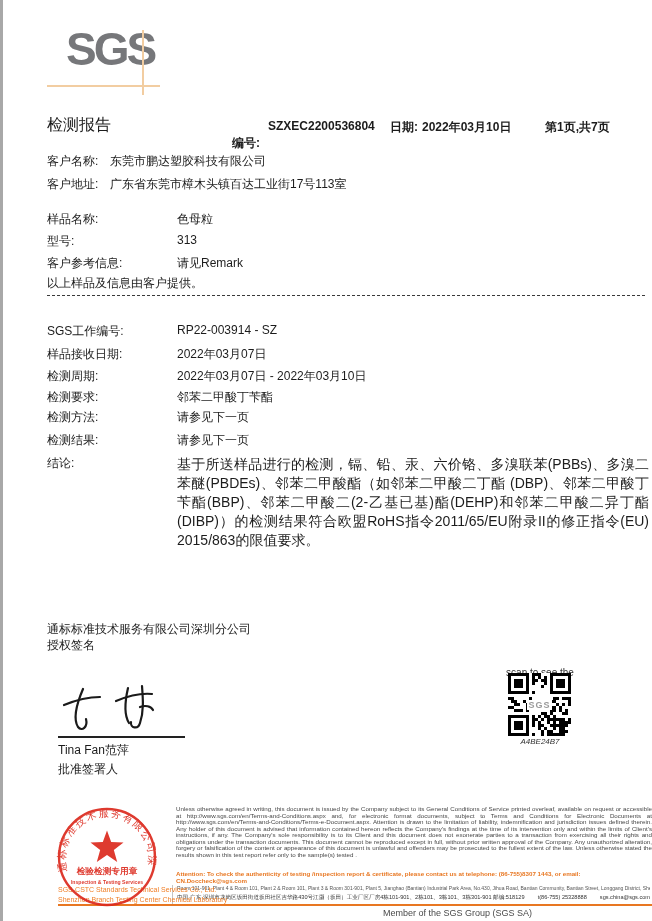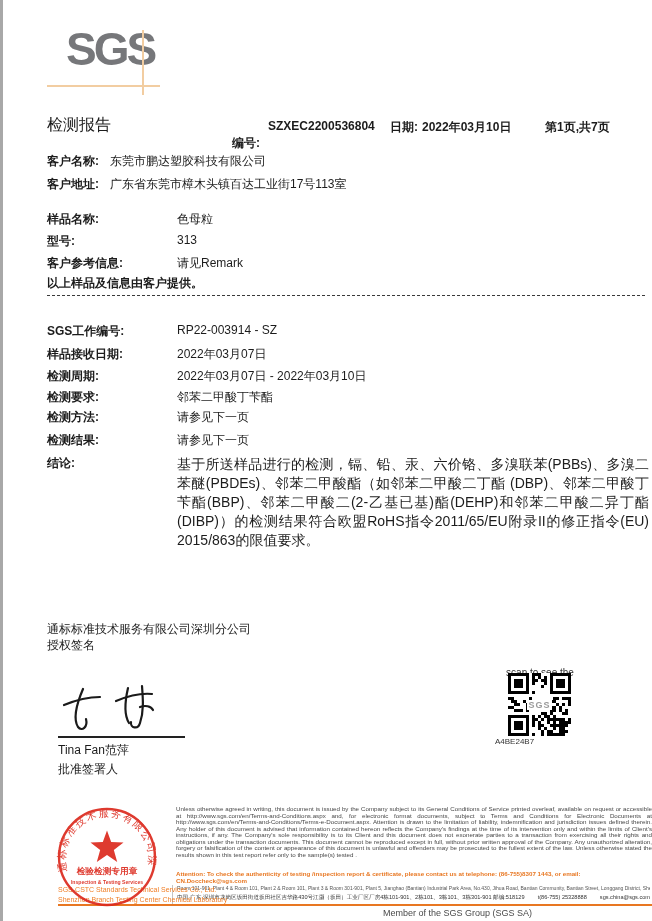--- a/index.html
+++ b/index.html
@@ -16,42 +16,42 @@
 
   .title-row{position:absolute;left:0;top:118px;width:652px;font-size:12px;font-weight:700;}
   .doc-title{position:absolute;left:47px;top:-3px;font-size:16px;font-weight:400;}
   .no-label{position:absolute;left:232px;top:1px;margin-top:16px;}
   .no-value{position:absolute;left:268px;top:1px;}
   .date-label{position:absolute;left:390px;top:1px;}
   .date-value{position:absolute;left:422px;top:1px;}
   .page-info{position:absolute;left:545px;top:1px;}
 
   .row{position:absolute;left:0;width:652px;font-size:12px;}
-  .row .lbl{position:absolute;left:47px;white-space:nowrap;font-weight:bold;}
+  .row .lbl{position:absolute;left:47px;white-space:nowrap;}
   .row .val-c{position:absolute;left:110px;white-space:nowrap;text-align:right;}
   .row .val{position:absolute;left:177px;white-space:nowrap;}
 
   .dash-sep{position:absolute;left:47px;top:295px;width:600px;height:1px;
     background:repeating-linear-gradient(90deg,#3a3a3a 0 3px,transparent 3px 5px);}
 
   .conclusion{position:absolute;left:177px;top:455px;width:472px;font-size:14px;line-height:19px;text-align:justify;}
 
   .sig-company{position:absolute;left:47px;top:621px;font-size:12px;}
   .sig-auth{position:absolute;left:47px;top:637px;font-size:12px;}
   .sig-svg{position:absolute;left:56px;top:683px;}
   .sig-line{position:absolute;left:58px;top:736px;width:127px;height:0;border-bottom:2px solid #222;}
   .sig-name{position:absolute;left:58px;top:742px;font-size:12px;}
   .sig-title{position:absolute;left:58px;top:761px;font-size:12px;}
 
   .qr-caption{position:absolute;left:495px;top:667px;width:90px;text-align:center;font-size:10px;color:#333;}
   .qr-box{position:absolute;left:508px;top:673px;width:63px;height:63px;background:#fff;}
   .qr-center{position:absolute;left:508px;top:673px;width:63px;height:63px;display:flex;align-items:center;justify-content:center;
     font-size:9px;font-weight:800;color:#9a9a9a;pointer-events:none;}
   .qr-center span{background:#ffffff;padding:0 1px;letter-spacing:1px;}
-  .qr-code{position:absolute;left:495px;top:737px;width:90px;font-size:8px;color:#333;}
+  .qr-code{position:absolute;left:495px;top:737px;width:90px;text-align:center;font-size:8px;color:#333;font-style:italic;}
 
   .stamp-svg{position:absolute;left:56px;top:806px;width:102px;height:102px;opacity:.92;z-index:3;}
   .stamp-en1{position:absolute;left:58px;top:886px;font-size:7px;color:#f07e26;z-index:2;white-space:nowrap;}
   .stamp-en2{position:absolute;left:58px;top:896px;font-size:7px;color:#f07e26;z-index:2;white-space:nowrap;}
 
   .disclaimer{position:absolute;left:176px;top:806px;width:476px;font-size:6.2px;line-height:6.55px;color:#474747;text-align:justify;}
   .attention{position:absolute;left:176px;top:871px;width:476px;font-size:6.2px;line-height:6.6px;color:#e87722;font-weight:700;}
   .addr-divider{position:absolute;left:172px;top:885px;width:1px;height:19px;background:#c4c4c4;}
   .addr-en{position:absolute;left:177px;top:885px;width:473px;font-size:5px;color:#555;display:flex;justify-content:space-between;white-space:nowrap;overflow:hidden;}
   .addr-cn{position:absolute;left:177px;top:894px;width:473px;font-size:5.6px;color:#333;display:flex;justify-content:space-between;white-space:nowrap;overflow:hidden;gap:6px;}

